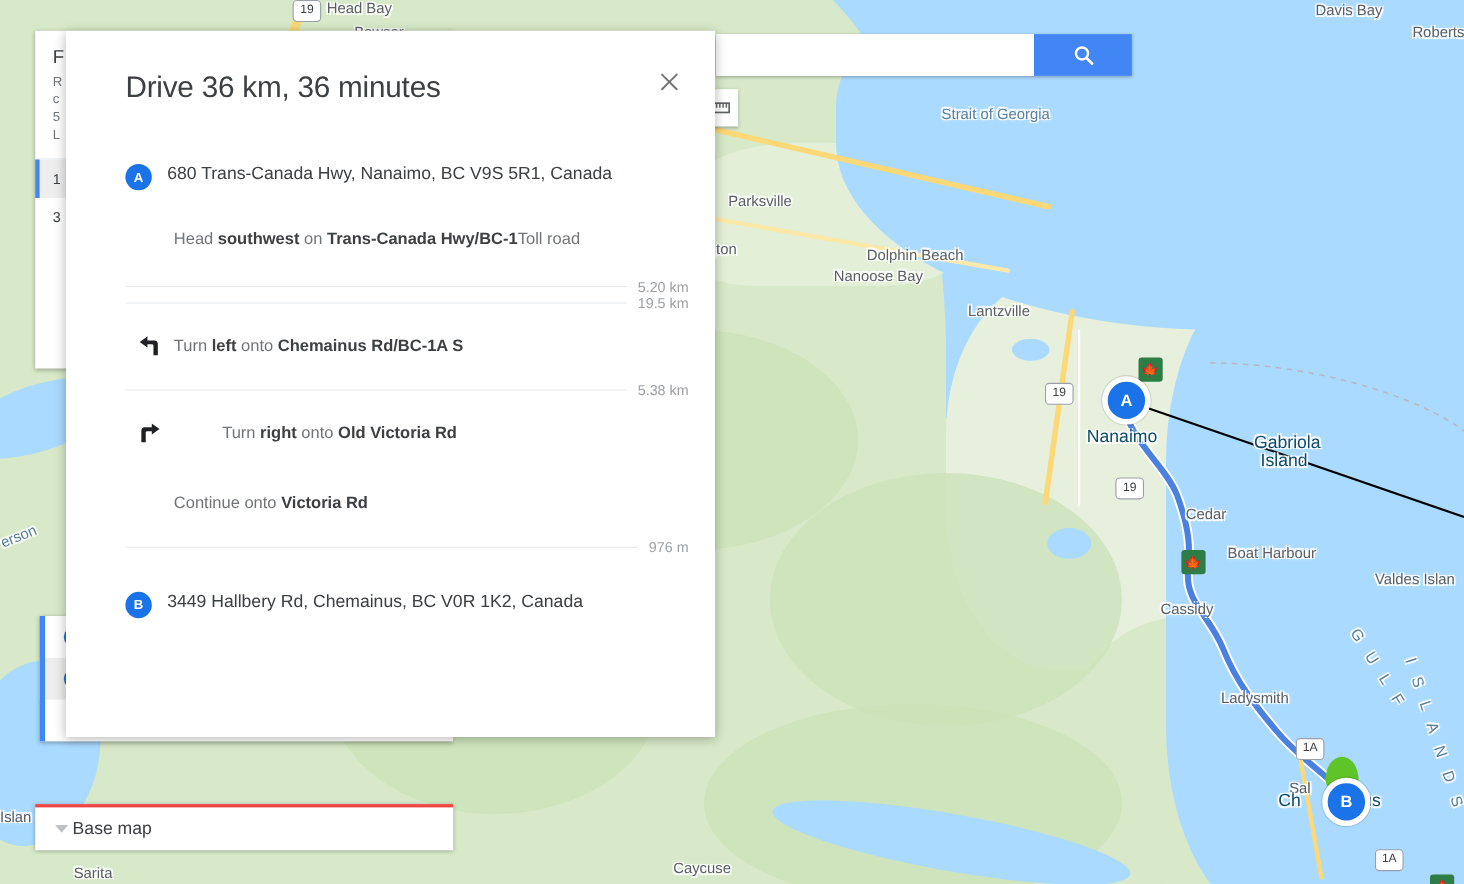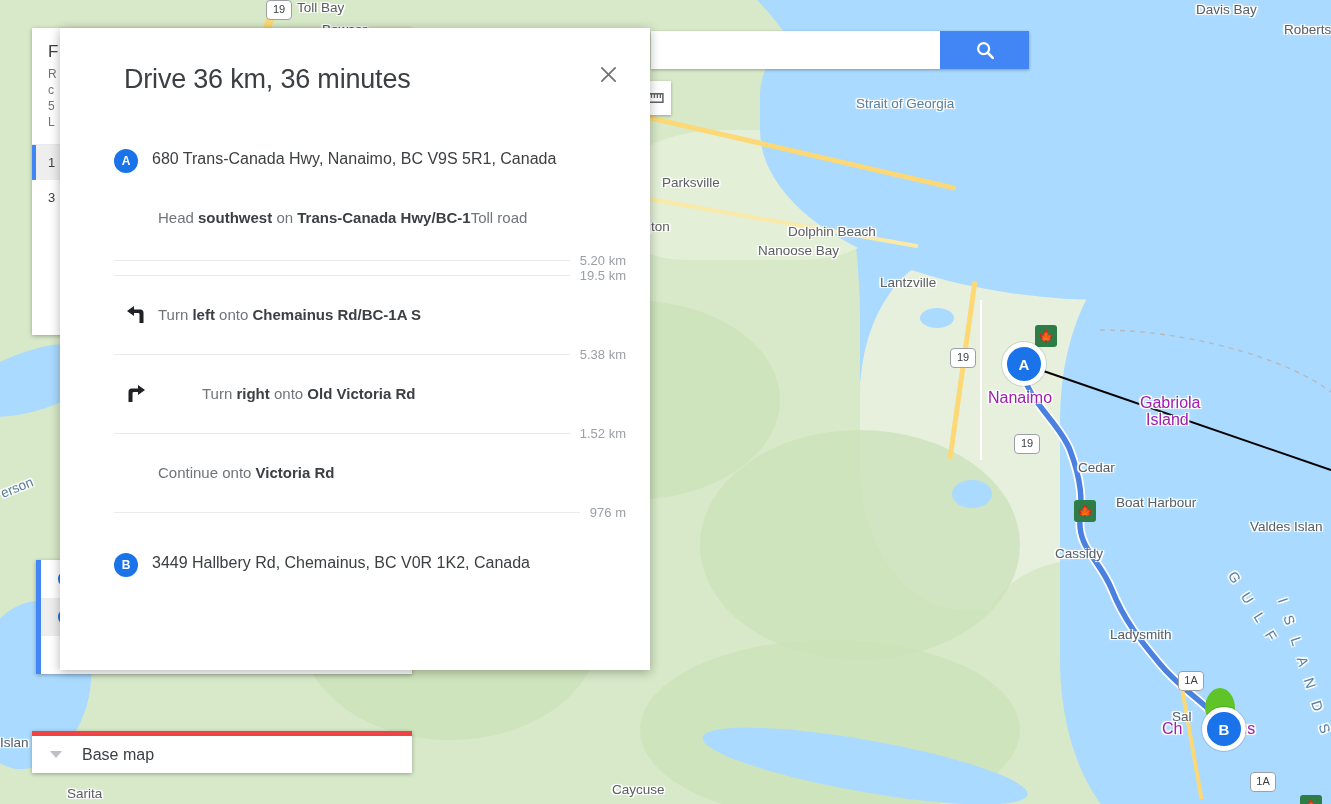--- a/index.html
+++ b/index.html
@@ -13,21 +13,21 @@
   .sea{position:absolute;background:#aadaff;}
   .land{position:absolute;background:#d9ead3;}
   .hill{position:absolute;background:#cbe2b8;border-radius:50%;opacity:.75;}
   .water-in{position:absolute;background:#aadaff;border-radius:50%;}
   .maplabel{
     position:absolute;color:#5b5f63;font-size:13.5px;white-space:nowrap;
     text-shadow:-1.4px -1.4px 0 #fff,1.4px -1.4px 0 #fff,-1.4px 1.4px 0 #fff,1.4px 1.4px 0 #fff,0 0 4px #fff;
     font-family:"Liberation Sans", sans-serif;
   }
   .maplabel.water{color:#5b7f9e;}
-  .maplabel.big{font-size:16px;color:#a21caf;}
+  .maplabel.big{font-size:16px;color:#0c4a6e;}
   .road{position:absolute;background:#ffffff;}
   .road.hwy{background:#fcd976;}
   .road.hwy2{background:#fbe9a8;}
   .shield{
     position:absolute;background:#fff;border:1.5px solid #9aa0a6;border-radius:4px;
     color:#3c4043;font-size:11px;line-height:16px;text-align:center;min-width:24px;height:18px;
     font-family:"Liberation Sans", sans-serif;
   }
   .parkicon{
     position:absolute;width:22px;height:22px;background:#2e7d46;border-radius:3px;
@@ -83,37 +83,37 @@
   #dirbox{
     position:absolute;left:36px;top:560px;width:376px;background:#fff;
     box-shadow:0 1px 4px rgba(0,0,0,.3);
   }
   #dirbox:before{content:"";position:absolute;left:0;top:0;bottom:0;width:5px;background:#4285f4;}
   .dirrow{display:flex;align-items:center;gap:10px;padding:10px 14px 10px 22px;font-size:14px;color:#3c4043;}
   .dirrow.hl{background:#eeeeee;}
   .adddest{padding:8px 14px 14px 30px;font-size:14px;color:#4285f4;cursor:pointer;font-weight:bold;}
   #basemap{
     position:absolute;left:32px;top:731px;width:380px;height:42px;background:#fff;
-    box-shadow:0 1px 4px rgba(0,0,0,.3);display:flex;align-items:center;gap:20px;padding:0 18px;
-    border-top:5px solid #ef4444;box-sizing:border-box;
+    box-shadow:0 1px 4px rgba(0,0,0,.3);display:flex;align-items:center;gap:4px;padding:0 18px;
+    border-top:3px solid #ef4444;box-sizing:border-box;
   }
   #basemap .bm-label{font-size:16px;color:#3c4043;}
   .collapse-tri{
     width:0;height:0;border-left:6px solid transparent;border-right:6px solid transparent;
     border-top:7px solid #bdc1c6;
   }
 
   
   #dialog{
     position:absolute;left:60px;top:28px;width:590px;height:642px;background:#fff;
     box-shadow:0 2px 10px rgba(0,0,0,.3);font-family:"Liberation Sans", sans-serif;
     box-sizing:border-box;
   }
   #dlg-title{
-    position:absolute;left:64px;top:36px;font-size:27px;color:#3c4043;font-weight:normal;
+    position:absolute;left:54px;top:36px;font-size:27px;color:#3c4043;font-weight:normal;
     letter-spacing:-.2px;
   }
   #dlg-close{
     position:absolute;right:28px;top:32px;width:28px;height:28px;cursor:pointer;
     display:flex;align-items:center;justify-content:center;
   }
   #steps{position:absolute;left:54px;top:118px;right:20px;}
   .endpoint{display:flex;gap:14px;align-items:flex-start;margin-bottom:8px;}
   .endpoint .epmark{
     flex:0 0 auto;width:24px;height:24px;border-radius:50%;background:#1a73e8;
@@ -186,21 +186,21 @@
   <div class="shield" style="left:266px;top:0px;">19</div>
   <div class="shield" style="left:950px;top:348px;">19</div>
   <div class="shield" style="left:1014px;top:434px;">19</div>
   <div class="shield" style="left:1178px;top:671px;">1A</div>
   <div class="shield" style="left:1250px;top:772px;">1A</div>
 
   <div class="parkicon" style="left:1035px;top:325px;">🍁</div>
   <div class="parkicon" style="left:1074px;top:500px;">🍁</div>
   <div class="parkicon" style="left:1300px;top:795px;">🍁</div>
 
-  <div class="maplabel" style="left:297px;top:0px;">Toll Bay</div>
+  <div class="maplabel" style="left:297px;top:0px;">Head Bay</div>
   <div class="maplabel" style="left:322px;top:10px;margin-top:12px;">Bowser</div>
   <div class="maplabel" style="left:1196px;top:2px;">Davis Bay</div>
   <div class="maplabel" style="left:1250px;top:22px;padding-left:34px;">Roberts Cree</div>
   <div class="maplabel water" style="left:856px;top:96px;">Strait of Georgia</div>
   <div class="maplabel" style="left:662px;top:175px;">Parksville</div>
   <div class="maplabel" style="left:636px;top:219px;">ngton</div>
   <div class="maplabel" style="left:788px;top:224px;">Dolphin Beach</div>
   <div class="maplabel" style="left:758px;top:243px;">Nanoose Bay</div>
   <div class="maplabel" style="left:880px;top:275px;">Lantzville</div>
   <div class="maplabel big" style="left:988px;top:389px;">Nanaimo</div>
@@ -333,24 +333,20 @@
 
     <div class="steprow" style="min-height:64px;gap:44px;">
       <div class="stepicon">
         <svg width="20" height="20" viewBox="0 0 20 20">
           <path d="M19 6 L12 1 L12 4.5 L5.5 4.5 Q2.5 4.5 2.5 8 L2.5 18 L6.5 18 L6.5 9 Q6.5 8 8 8 L12 8 L12 11 Z" fill="#202124"></path>
         </svg>
       </div>
       <div class="steptext"><span>Turn </span><b>right</b><span> onto </span><b>Old Victoria Rd</b></div>
     </div>
 
-    <div class="divider">
-      <div class="ln"></div>
-      <div class="dist">1.52 km</div>
-    </div>
 
     <div class="steprow" style="min-height:64px;">
       <div class="stepicon"></div>
       <div class="steptext"><span>Continue onto </span><b>Victoria Rd</b></div>
     </div>
 
     <div class="divider">
       <div class="ln"></div>
       <div class="dist">976 m</div>
     </div>

